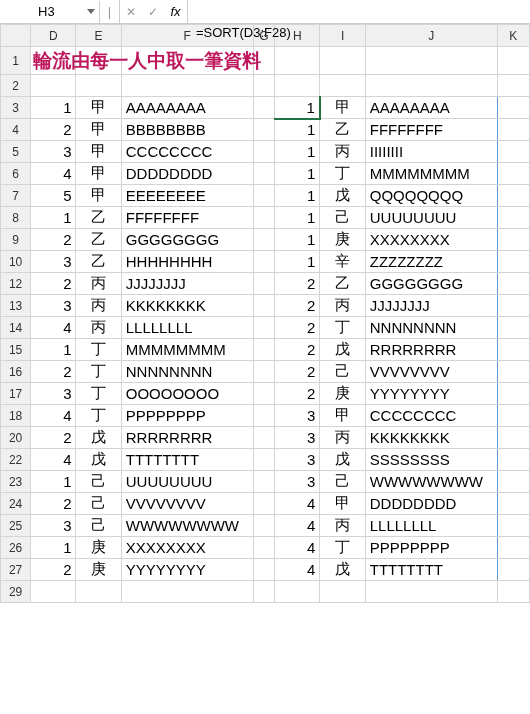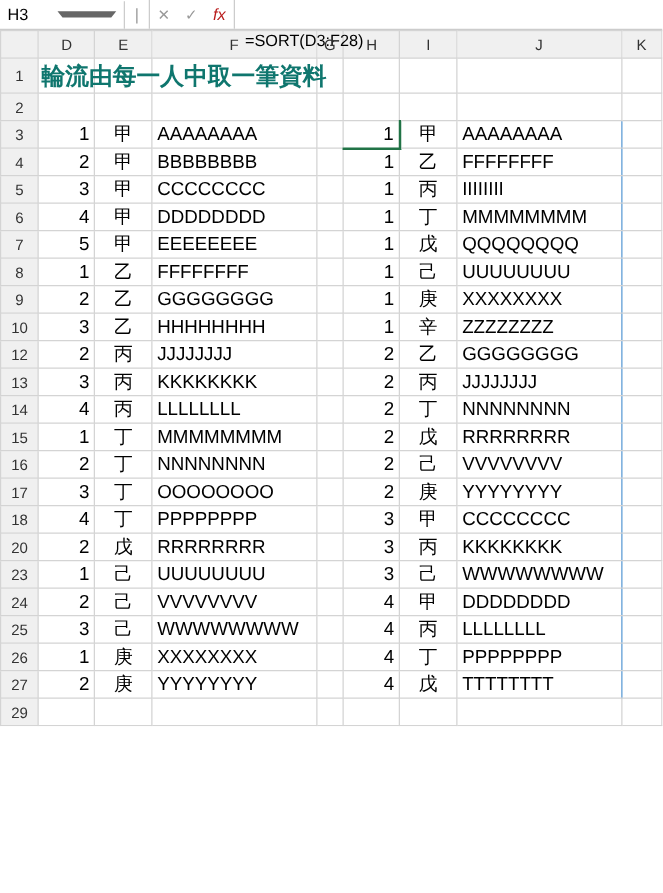--- a/index.html
+++ b/index.html
@@ -1,44 +1,44 @@
 <!DOCTYPE html>
 <html><head>
 <meta charset="utf-8">
 <style>
   * { box-sizing: border-box; margin: 0; padding: 0; }
   body { font-family: Arial, "Microsoft JhengHei", sans-serif; font-size: 13px; background: #fff; color: #000; }
   
   .formula-bar { display: flex; align-items: center; height: 24px; border-bottom: 1px solid #ccc; background: #fff; }
   .name-box { width: 100px; height: 22px; display: flex; align-items: center; padding: 0 6px; border-right: 1px solid #ccc; position: relative; }
-  .name-box span { flex: 1; }
+  .name-box span { flex: 1; margin-left: 32px; }
   .name-dd { width: 0; height: 0; border-left: 4px solid transparent; border-right: 4px solid transparent; border-top: 5px solid #666; }
   .fx-sep { width: 20px; text-align: center; color: #999; border-right: 1px solid #ccc; height: 100%; display: flex; align-items: center; justify-content: center; }
   .fx-cancel, .fx-check { width: 22px; text-align: center; color: #999; height: 100%; display: flex; align-items: center; justify-content: center; font-size: 12px; }
-  .fx-label { width: 24px; text-align: center; font-style: italic; color: #b91c1c; height: 100%; display: flex; align-items: center; justify-content: center; border-right: 1px solid #ccc;}
+  .fx-label { width: 24px; text-align: center; font-style: italic; color: #000000; height: 100%; display: flex; align-items: center; justify-content: center; border-right: 1px solid #ccc;}
   .fx-input { flex: 1; padding: 0 8px; height: 100%; display: flex; align-items: center; margin-top: 41px; }
   
   .grid { display: table; border-collapse: collapse; width: 100%; }
   .row { display: table-row; }
   .cell { display: table-cell; border: 1px solid #d4d4d4; height: 22px; vertical-align: middle; padding: 0 4px; white-space: nowrap; overflow: hidden; }
   
   .col-hdr { background: #f0f0f0; text-align: center; color: #333; font-size: 12px; height: 20px; }
   .row-hdr { background: #f0f0f0; text-align: center; color: #333; font-size: 12px; width: 28px; }
   .corner { background: #f0f0f0; width: 28px; }
   
   .c-d { width: 42px; text-align: right; }
   .c-e { width: 42px; text-align: center; }
   .c-f { width: 120px; }
   .c-g { width: 20px; }
   .c-h { width: 42px; text-align: right; }
   .c-i { width: 42px; text-align: center; }
   .c-j { width: 120px; }
   .c-k { width: 30px; }
   
-  .title { color: #0f766e; font-size: 19px; font-weight: bold; padding-left: 2px; }
+  .title { color: #be185d; font-size: 19px; font-weight: bold; padding-left: 2px; }
   
   .rowdata { font-size: 15px; }
   
   .active-cell { border: 2px solid #217346 !important; }
   
   .spill-border-t { border-top: 1px solid #5b9bd5 !important; }
   .spill-border-b { border-bottom: 1px solid #5b9bd5 !important; }
   .spill-border-l { border-left: 1px solid #5b9bd5 !important; }
   .spill-border-r { border-right: 1px solid #5b9bd5 !important; }
 </style>
@@ -263,20 +263,31 @@
       <div class="cell c-d">2</div>
       <div class="cell c-e">戊</div>
       <div class="cell c-f">RRRRRRRR</div>
       <div class="cell c-g"></div>
       <div class="cell c-h spill-border-l">3</div>
       <div class="cell c-i">丙</div>
       <div class="cell c-j spill-border-r">KKKKKKKK</div>
       <div class="cell c-k"></div>
     </div>
     <div class="row rowdata">
+      <div class="cell row-hdr">22</div>
+      <div class="cell c-d">4</div>
+      <div class="cell c-e">戊</div>
+      <div class="cell c-f">TTTTTTTT</div>
+      <div class="cell c-g"></div>
+      <div class="cell c-h spill-border-l">3</div>
+      <div class="cell c-i">戊</div>
+      <div class="cell c-j spill-border-r">SSSSSSSS</div>
+      <div class="cell c-k"></div>
+    </div>
+    <div class="row rowdata">
       <div class="cell row-hdr">23</div>
       <div class="cell c-d">1</div>
       <div class="cell c-e">己</div>
       <div class="cell c-f">UUUUUUUU</div>
       <div class="cell c-g"></div>
       <div class="cell c-h spill-border-l">3</div>
       <div class="cell c-i">己</div>
       <div class="cell c-j spill-border-r">WWWWWWWW</div>
       <div class="cell c-k"></div>
     </div>

